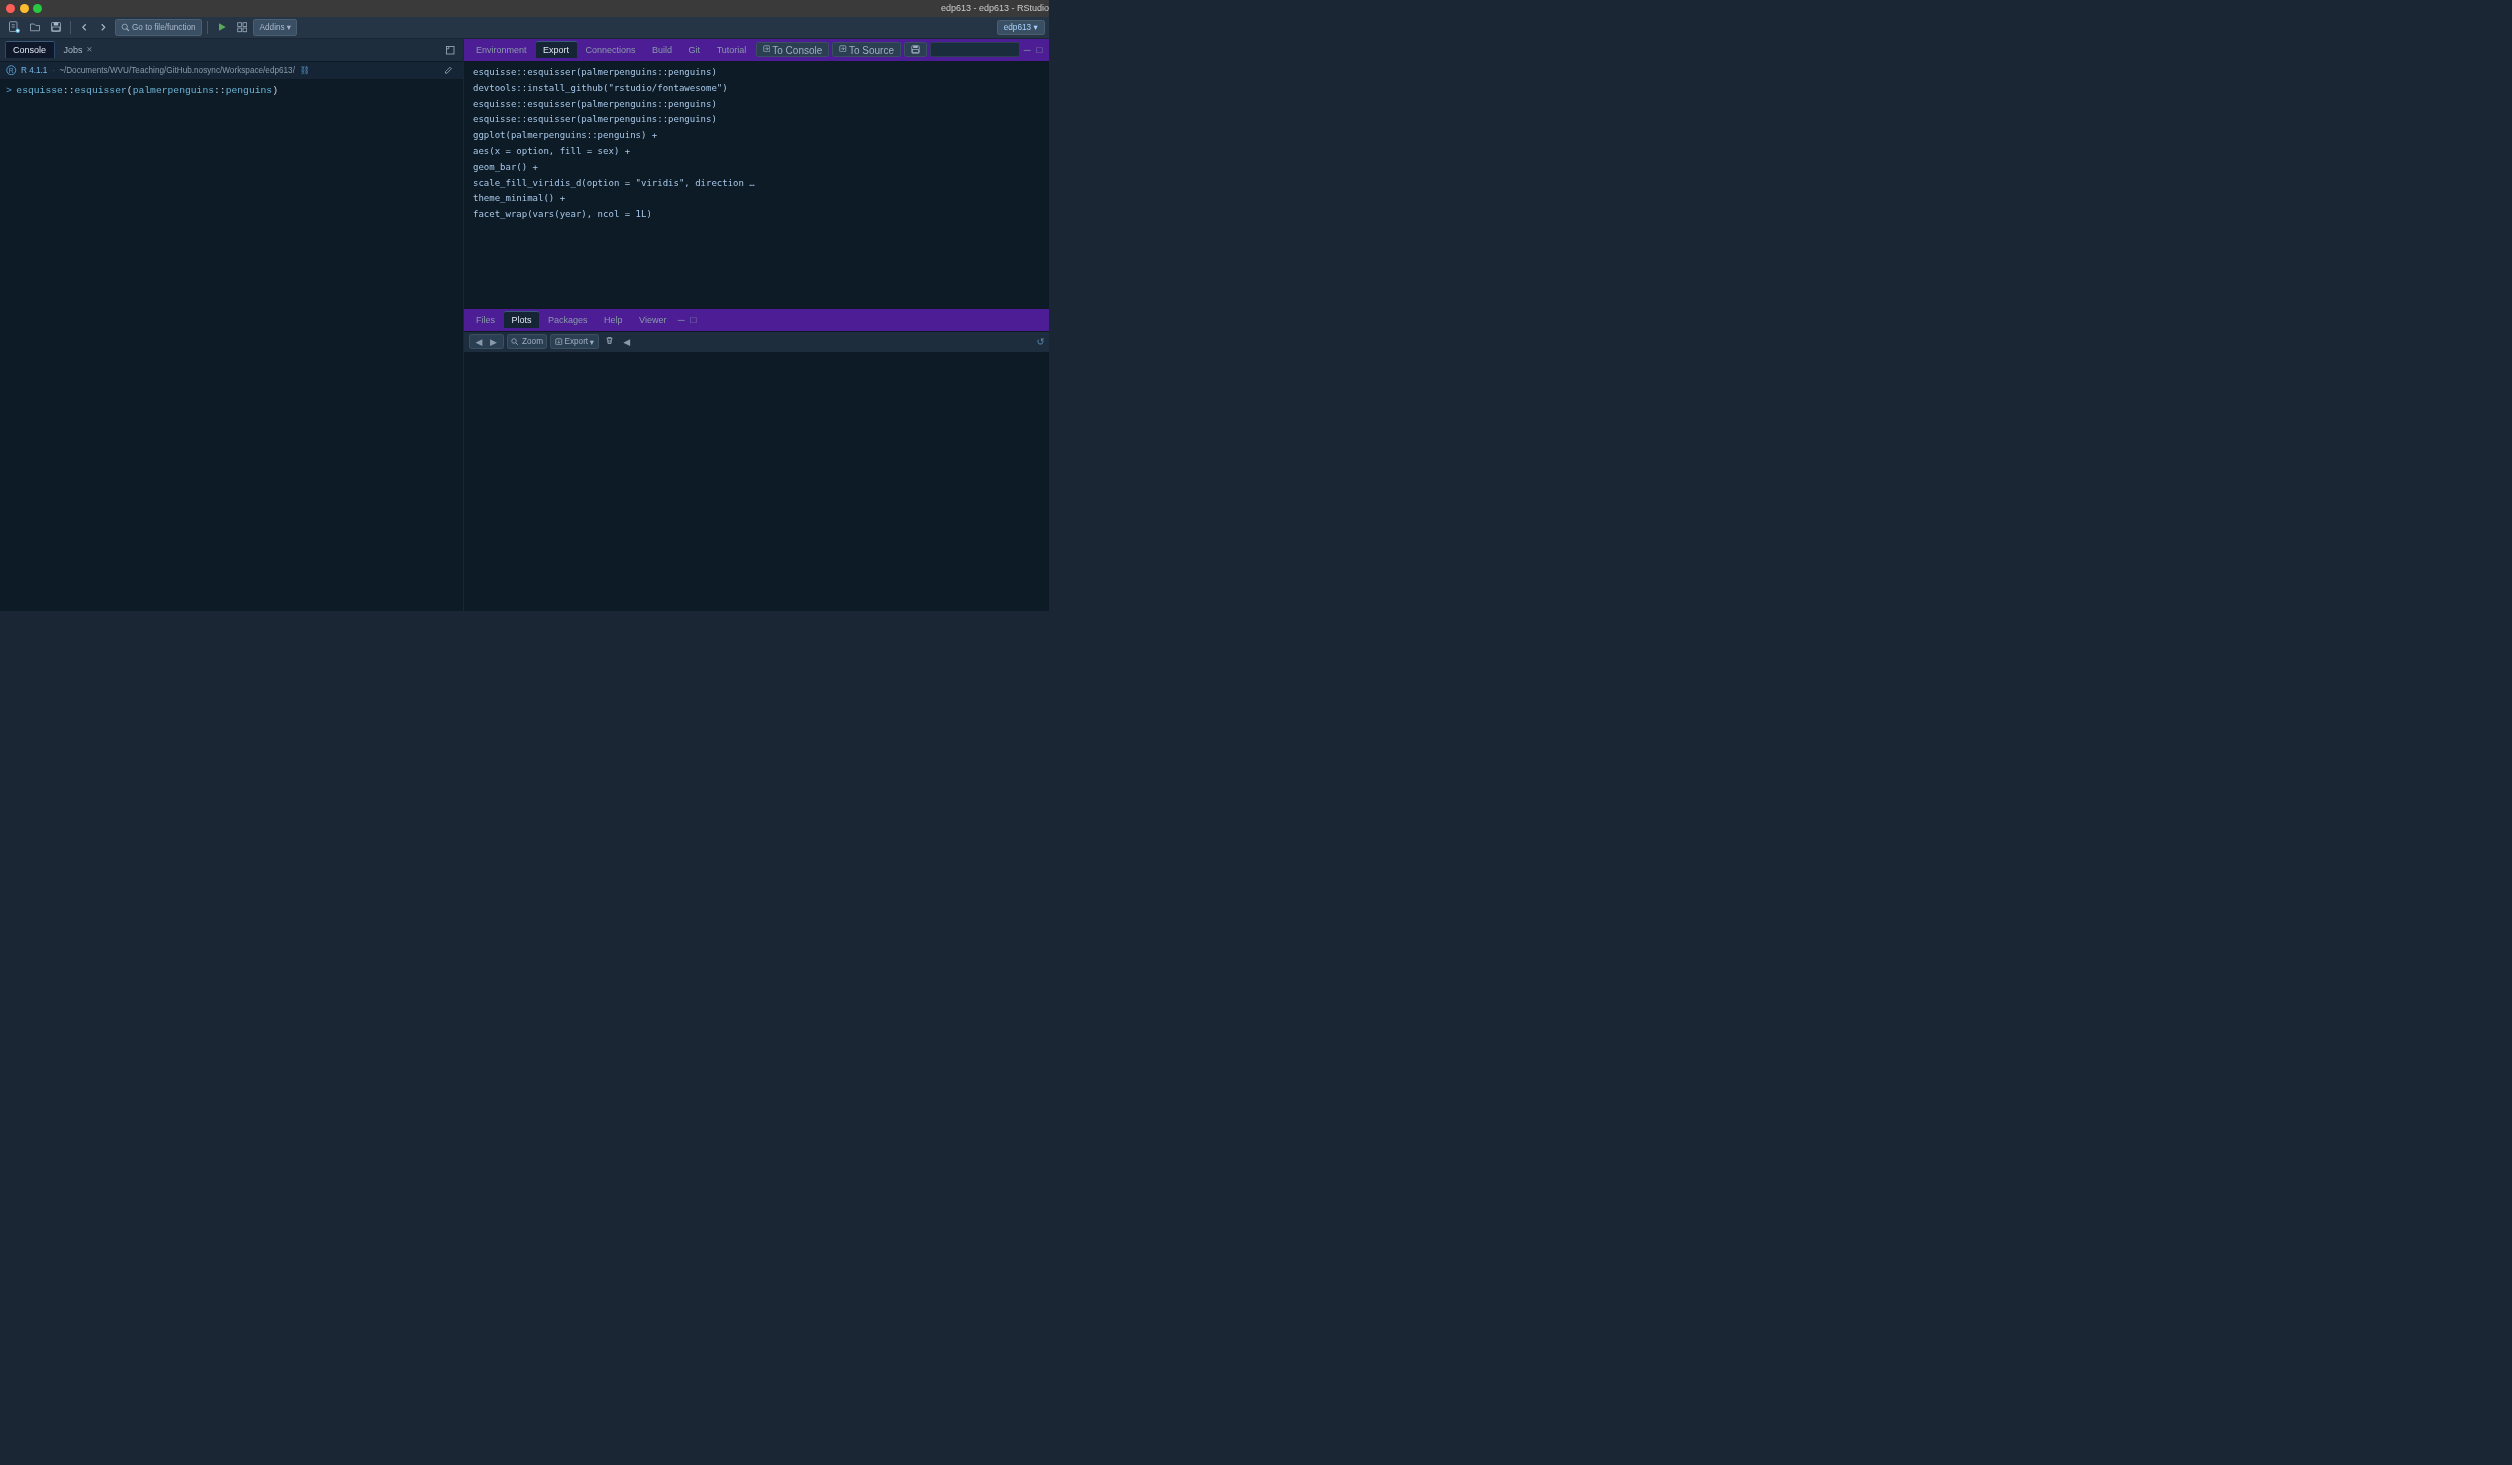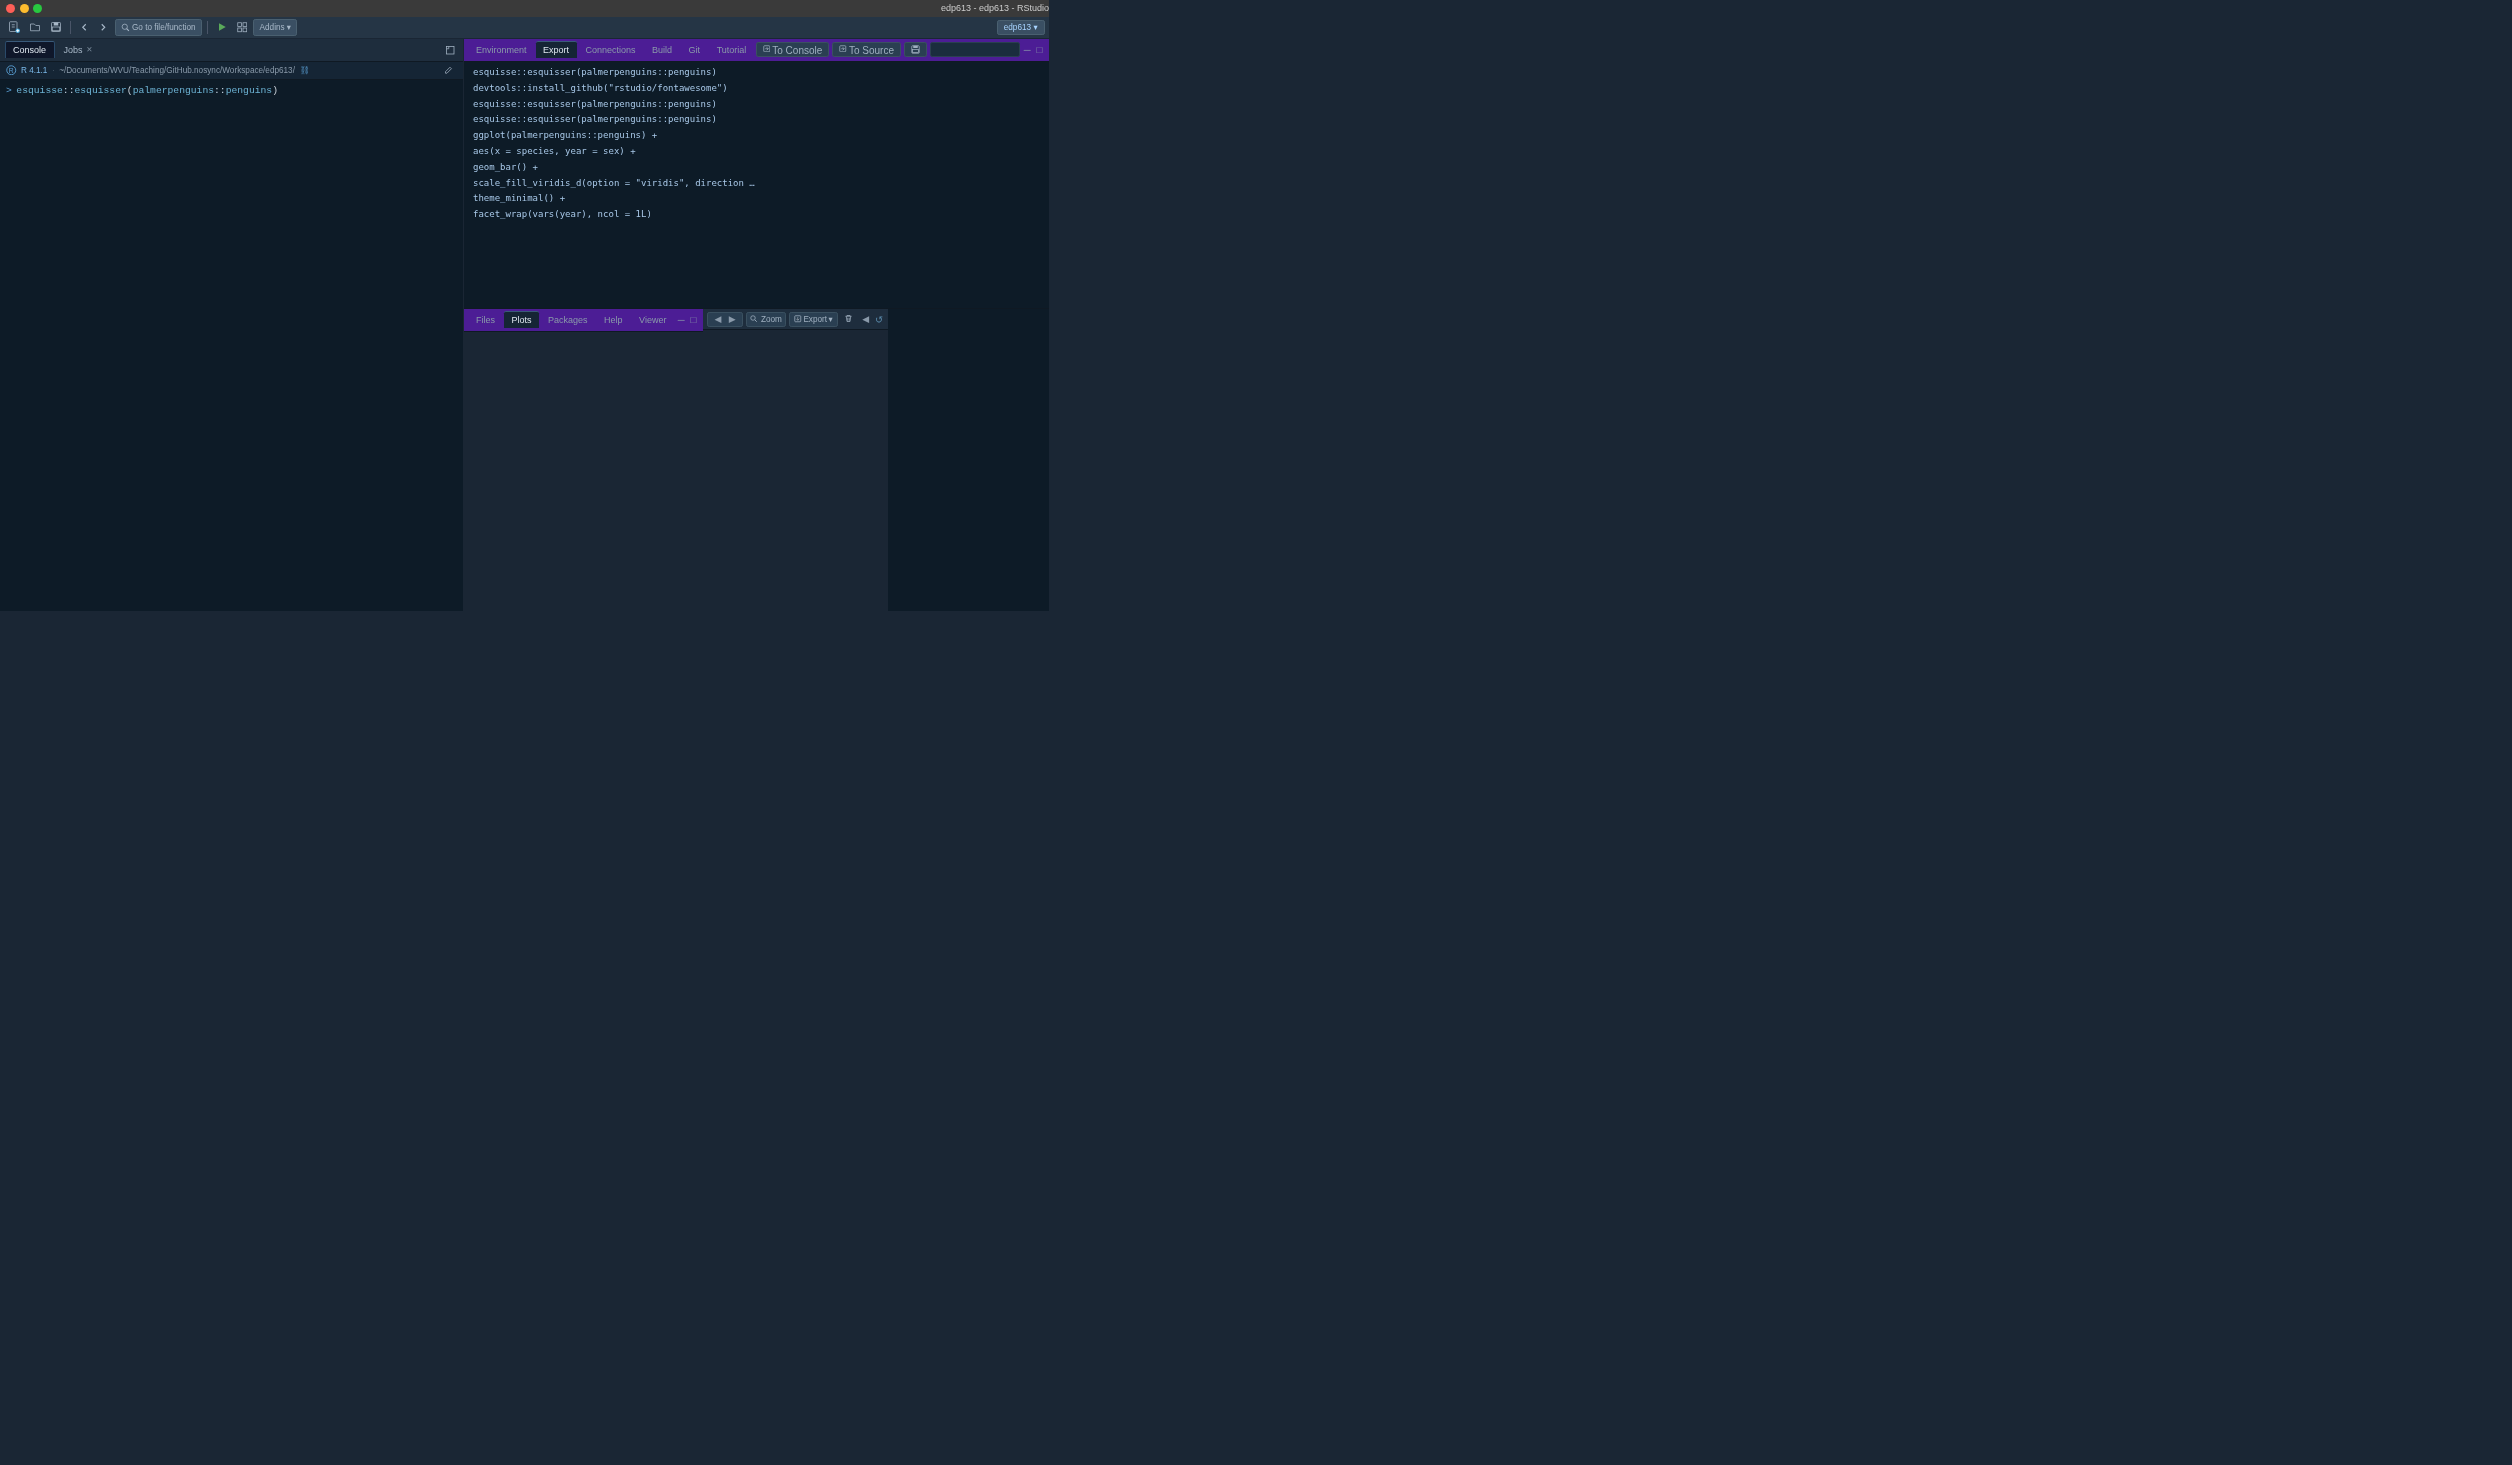--- a/index.html
+++ b/index.html
@@ -282,21 +282,21 @@
       font-family: 'Menlo', 'Monaco', monospace;
       white-space: nowrap;
       overflow: hidden;
       text-overflow: ellipsis;
     }
 
     
     .bottom-right {
       flex: 1;
       display: flex;
-      flex-direction: row;
+      flex-direction: column;
     }
     .plots-toolbar {
       background: #1e2d3d;
       height: 21px;
       display: flex;
       align-items: center;
       padding: 0 4.5px;
       gap: 3px;
       border-bottom: 0.7px solid #0f1923;
     }
@@ -532,21 +532,21 @@
         <button class="minimize-btn">─</button>
         <button class="minimize-btn">□</button>
       </div>
 
       <div class="history-content">
         <div class="history-line">esquisse::esquisser(palmerpenguins::penguins)</div>
         <div class="history-line">devtools::install_github("rstudio/fontawesome")</div>
         <div class="history-line">esquisse::esquisser(palmerpenguins::penguins)</div>
         <div class="history-line">esquisse::esquisser(palmerpenguins::penguins)</div>
         <div class="history-line">ggplot(palmerpenguins::penguins) +</div>
-        <div class="history-line">aes(x = species, year = sex) +</div>
+        <div class="history-line">aes(x = option, fill = sex) +</div>
         <div class="history-line">geom_bar() +</div>
         <div class="history-line">scale_fill_viridis_d(option = "viridis", direction …</div>
         <div class="history-line">theme_minimal() +</div>
         <div class="history-line">facet_wrap(vars(year), ncol = 1L)</div>
       </div>
     </div>
 
     <div class="bottom-right">
       <div class="panel-tab-bar">
         <div class="panel-tab">

